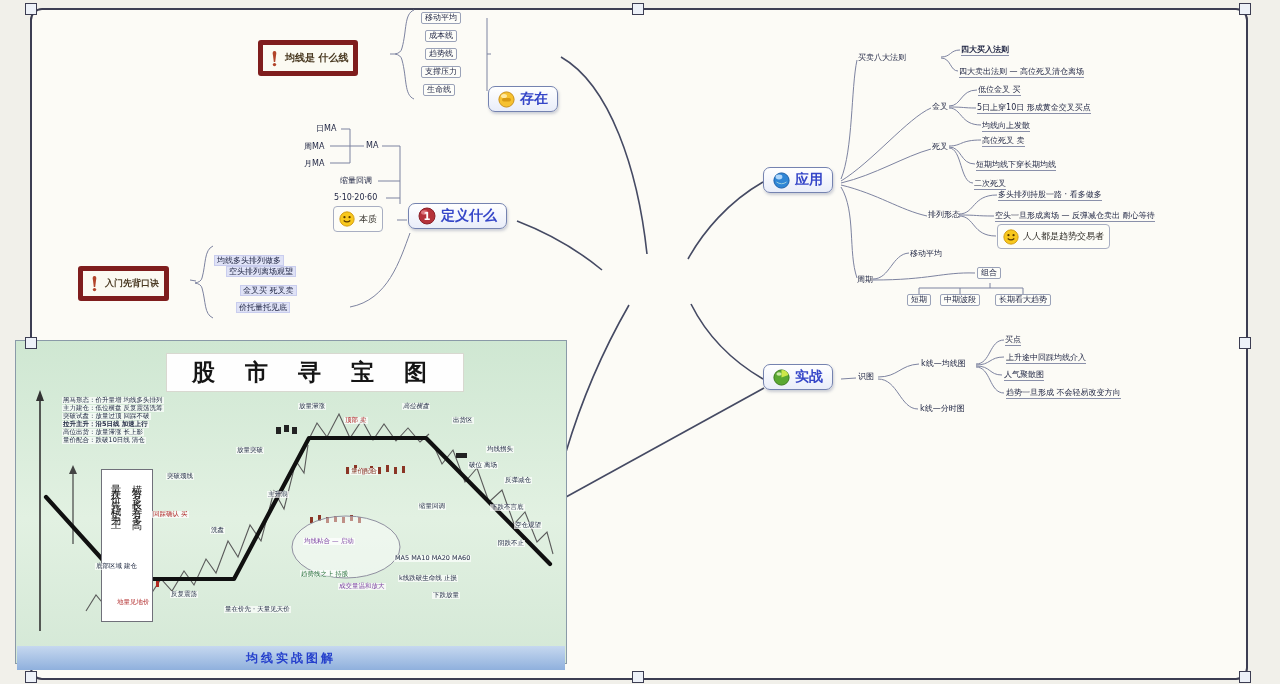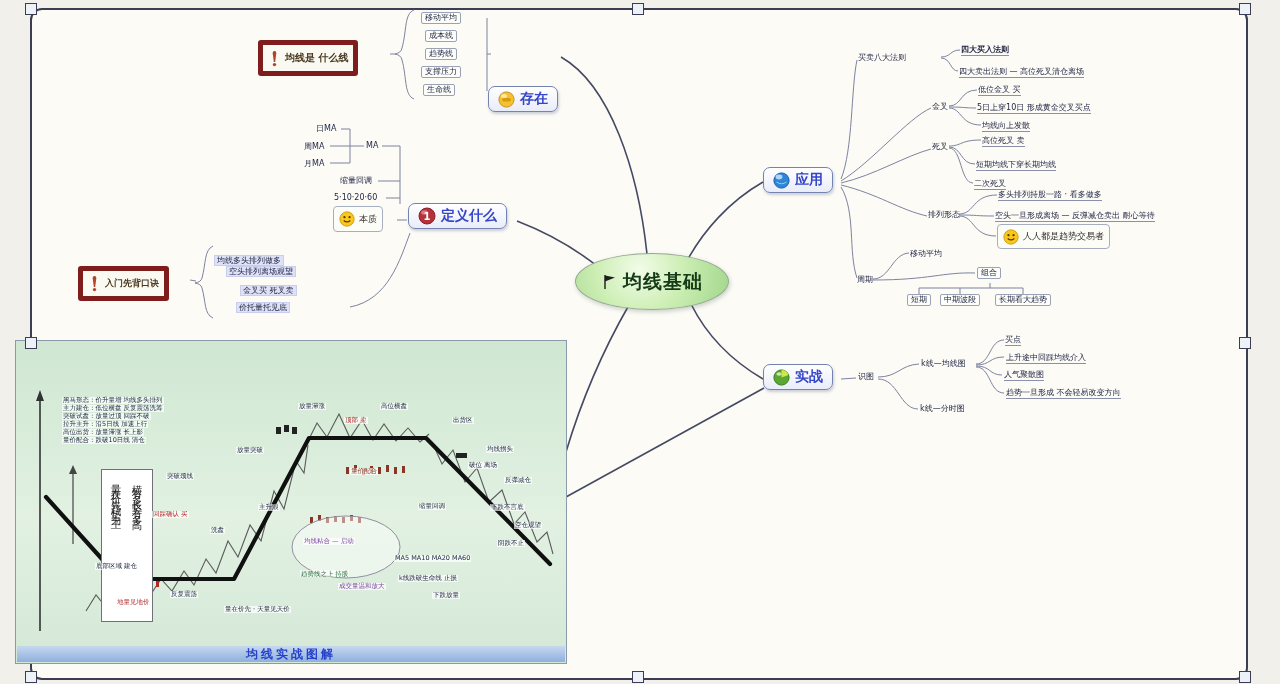--- a/index.html
+++ b/index.html
@@ -23,21 +23,21 @@
   .trophy-node{background:#fbfaf2;border:5px solid #7f1d1d;border-radius:3px;font-weight:bold;color:#4a3a22;}
   #central{position:absolute;left:575px;top:253px;width:152px;height:55px;border-radius:50%;background:radial-gradient(circle at 42% 28%,#f2fce9 0%,#cdeeb4 45%,#9fd689 100%);border:1.5px solid #96a894;display:flex;align-items:center;justify-content:center;gap:4px;z-index:6;box-shadow:1px 2px 4px rgba(90,110,90,.3);}
   #central .t{font-size:19px;font-weight:bold;color:#153a18;letter-spacing:1px;}
   
   #tmap{position:absolute;left:15px;top:340px;width:550px;height:322px;background:linear-gradient(180deg,#cfe7d2 0%,#e2f1e2 55%,#d4e8d6 100%);border:1px solid #8a9aa8;z-index:2;}
   #tmap svg{position:absolute;left:0;top:0;}
   #tmap-title{position:absolute;left:150px;top:12px;width:296px;height:37px;background:#fefefe;border:1px solid #d8d8d0;display:flex;align-items:center;justify-content:center;font-size:23px;font-weight:bold;letter-spacing:11px;color:#151515;}
   #vtext{position:absolute;left:85px;top:128px;width:52px;height:153px;background:#ffffff;border:1px solid #70707a;display:flex;flex-direction:row-reverse;justify-content:center;gap:7px;padding-top:6px;box-sizing:border-box;}
   #vtext span{writing-mode:vertical-rl;font-size:10.5px;letter-spacing:5px;color:#202020;}
   #quotebar{position:absolute;left:27px;top:286px;width:490px;height:15px;background:rgba(255,255,255,.88);display:flex;align-items:center;justify-content:center;font-size:8.5px;font-weight:bold;color:#b22525;letter-spacing:1px;}
-  #tfooter{position:absolute;left:1px;top:305px;width:548px;height:16px;background:linear-gradient(180deg,#c6d8ef,#8fb0dd);display:flex;align-items:center;justify-content:center;font-size:12px;font-weight:bold;color:#2641cc;letter-spacing:3px;}
+  #tfooter{position:absolute;left:1px;top:305px;width:548px;height:24px;background:linear-gradient(180deg,#c6d8ef,#8fb0dd);display:flex;align-items:center;justify-content:center;font-size:12px;font-weight:bold;color:#2641cc;letter-spacing:3px;}
   .ic{flex:none;}
 </style>
 </head>
 <body>
 
 <div id="stage">
 
   <div id="canvas"></div>
 
   <svg id="connectors" width="1280" height="684">
@@ -111,34 +111,28 @@
         <rect x="140" y="240" width="3" height="6"></rect>
       </g>
       <g fill="#222">
         <rect x="260" y="86" width="5" height="7"></rect>
           <rect x="268" y="84" width="5" height="7"></rect>
           <rect x="276" y="86" width="5" height="7"></rect>
         <rect x="440" y="112" width="11" height="5"></rect>
       </g>
       <ellipse cx="330" cy="206" rx="54" ry="31" fill="rgba(255,255,255,0.45)" stroke="#9090a0" stroke-width="1"></ellipse>
     </svg>
+    <div id="tmap-title">股 市 寻 宝 图</div>
     <div id="vtext">
       <span>横有多长竖有多高</span>
       <span>量在价先趋势为王</span>
     </div>
     <div id="tfooter">均线实战图解</div>
   </div>
 
-  <div id="central">
-    <svg class="ic" width="18" height="18" viewBox="0 0 18 18">
-      <path d="M4,2 L4,16" stroke="#333" stroke-width="1.6"></path>
-      <path d="M4,2.5 L14,4.5 L4,8.5 Z" fill="#1d1d1d"></path>
-    </svg>
-    <span class="t">均线基础</span>
-  </div>
 
   <div class="node" style="left:488px;top:38px;margin-top:48px;">
     <svg class="ic" width="17" height="17" viewBox="0 0 17 17">
       <circle cx="8.5" cy="8.5" r="7.6" fill="#f6c12f" stroke="#c9901a"></circle>
       <ellipse cx="6" cy="5" rx="3" ry="2" fill="#ffe9a0"></ellipse>
       <rect x="4" y="7" width="9" height="3.4" rx="1.7" fill="#d89a12"></rect>
     </svg>
     <span>存在</span>
   </div>
 
@@ -244,36 +238,36 @@
       <span class="lb " style="left: 858px; top: 372px;">识图</span>
       <span class="lb " style="left: 921px; top: 359px;">k线—均线图</span>
       <span class="lb u" style="left: 1005px; top: 335px;">买点</span>
       <span class="lb u" style="left: 1006px; top: 353px;">上升途中回踩均线介入</span>
       <span class="lb u" style="left: 1004px; top: 370px;">人气聚散图</span>
       <span class="lb u" style="left: 1006px; top: 388px;">趋势一旦形成 不会轻易改变方向</span>
       <span class="lb " style="left: 920px; top: 404px;">k线—分时图</span>
       <span class="lb tn" style="left: 62px; top: 397px;">黑马形态：价升量增 均线多头排列</span>
       <span class="lb tn" style="left: 62px; top: 405px;">主力建仓：低位横盘 反复震荡洗筹</span>
       <span class="lb tn" style="left: 62px; top: 413px;">突破试盘：放量过顶 回踩不破</span>
-      <span class="lb tn" style="left: 62px; top: 421px;">拉升主升：沿5日线 加速上行</span>
+      <span class="lb tn" style="left: 62px; top: 421px; font-weight: bold;">拉升主升：沿5日线 加速上行</span>
       <span class="lb tn" style="left: 62px; top: 429px;">高位出货：放量滞涨 长上影</span>
       <span class="lb tn" style="left: 62px; top: 437px;">量价配合：跌破10日线 清仓</span>
       <span class="lb tn" style="left: 298px; top: 403px;">放量滞涨</span>
       <span class="lb tn red" style="left: 344px; top: 417px;">顶部 卖</span>
-      <span class="lb tn" style="left: 380px; top: 403px;">高位横盘</span>
+      <span class="lb tn" style="left: 402px; top: 403px; font-style: italic;">高位横盘</span>
       <span class="lb tn" style="left: 452px; top: 417px;">出货区</span>
       <span class="lb tn" style="left: 486px; top: 446px;">均线拐头</span>
       <span class="lb tn" style="left: 468px; top: 462px;">破位 离场</span>
       <span class="lb tn" style="left: 504px; top: 477px;">反弹减仓</span>
       <span class="lb tn" style="left: 490px; top: 504px;">下跌不言底</span>
       <span class="lb tn" style="left: 514px; top: 522px;">空仓观望</span>
       <span class="lb tn" style="left: 497px; top: 540px;">阴跌不止</span>
       <span class="lb tn" style="left: 166px; top: 473px;">突破颈线</span>
       <span class="lb tn" style="left: 236px; top: 447px;">放量突破</span>
-      <span class="lb tn" style="left: 258px; top: 491px; margin-top: 13px;">主升浪</span>
+      <span class="lb tn" style="left: 267px; top: 491px;">主升浪</span>
       <span class="lb tn" style="left: 210px; top: 527px;">洗盘</span>
       <span class="lb tn red" style="left: 152px; top: 511px;">回踩确认 买</span>
       <span class="lb tn" style="left: 95px; top: 563px;">底部区域 建仓</span>
       <span class="lb tn red" style="left: 116px; top: 599px;">地量见地价</span>
       <span class="lb tn" style="left: 170px; top: 591px;">反复震荡</span>
       <span class="lb tn maroon" style="left: 350px; top: 468px;">量价配合</span>
       <span class="lb tn" style="left: 418px; top: 503px;">缩量回调</span>
       <span class="lb tn purple" style="left: 303px; top: 538px;">均线粘合 — 启动</span>
       <span class="lb tn purple" style="left: 338px; top: 583px;">成交量温和放大</span>
       <span class="lb tn green" style="left: 300px; top: 570px;">趋势线之上 持股</span>

